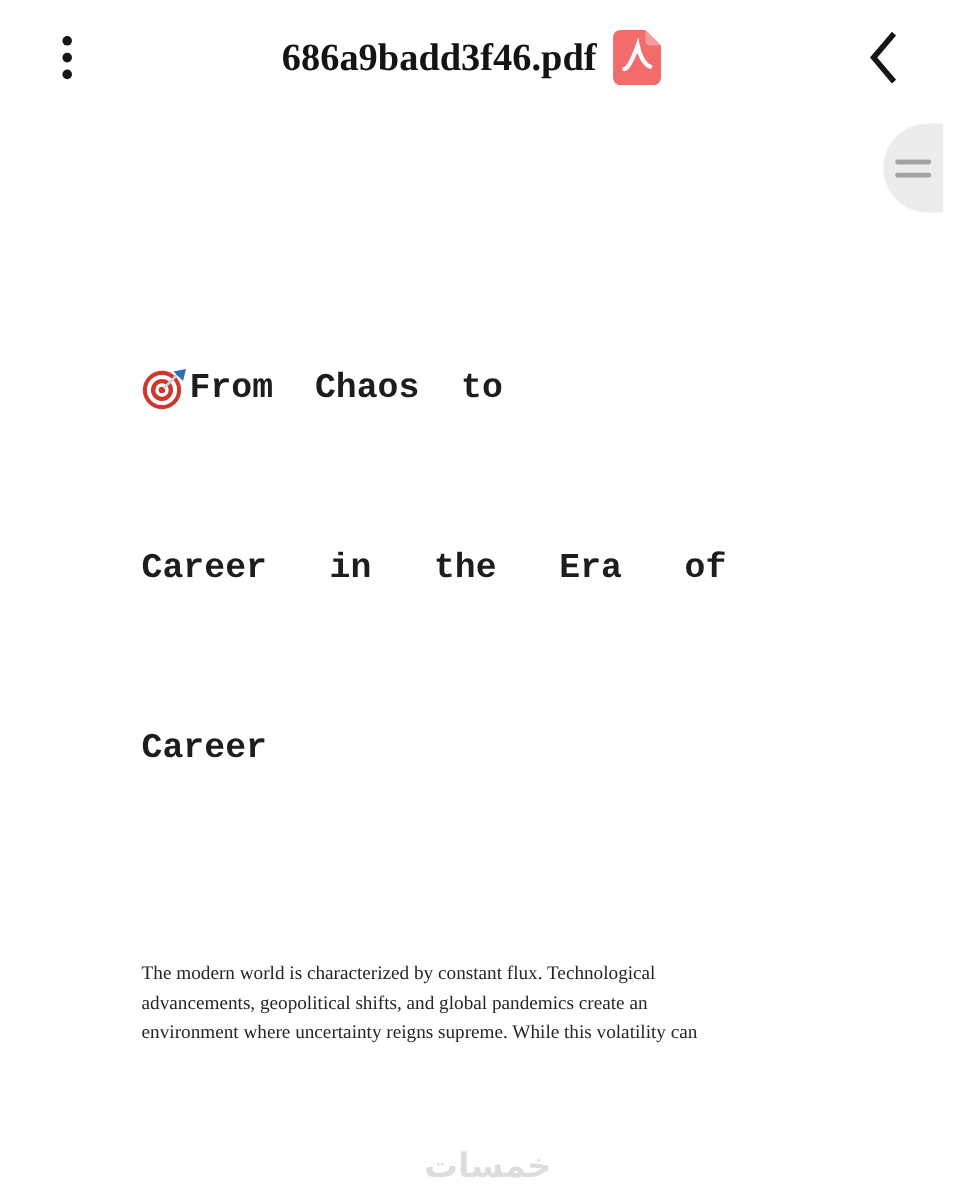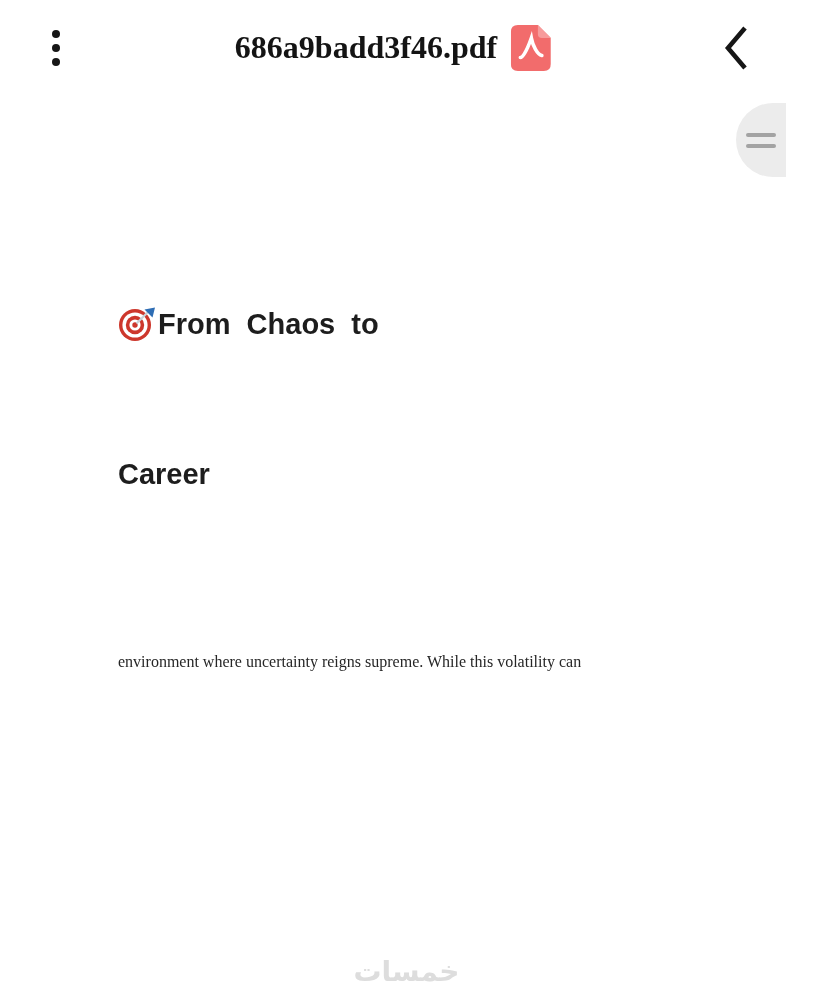--- a/index.html
+++ b/index.html
@@ -23,21 +23,21 @@
 
   
   .side-handle { position:absolute; top:103px; right:0; width:50px; height:74px;
                  border:none; cursor:pointer; background:#ececec; border-radius:40px 0 0 40px;
                  display:flex; flex-direction:column; align-items:center; justify-content:center; gap:7px; }
   .side-handle .bar { width:30px; height:4px; border-radius:2px; background:#a3a3a3; }
 
   
   .page { position:relative; width:100%; padding:0 118px; }
 
-  .doc-title { margin-top:104px; font-family:Liberation Sans, sans-serif; font-weight:bold;
+  .doc-title { margin-top:104px; font-family:Liberation Mono, monospace; font-weight:bold;
                font-size:29px; line-height:50px; color:#1d1d1d; white-space:pre; }
   .doc-title .tline, .doc-title span { white-space:pre; }
   .title-line1 { display:flex; align-items:center; }
   .target-icon-svg { width:40px; height:40px; flex:0 0 auto; }
 
   .para { margin-top:51px; font-family:"Liberation Serif", serif; font-size:16px;
           line-height:24.5px; color:#262626; }
   .para .tline { white-space:pre; }
 
   
@@ -87,24 +87,27 @@
         <svg class="target-icon-svg" viewBox="0 0 40 40">
           <circle cx="17" cy="21" r="16" fill="#cd372c"></circle>
           <circle cx="17" cy="21" r="12.6" fill="#ffffff"></circle>
           <circle cx="17" cy="21" r="9.2" fill="#cd372c"></circle>
           <circle cx="17" cy="21" r="5.6" fill="#ffffff"></circle>
           <circle cx="17" cy="21" r="2.7" fill="#cd372c"></circle>
           <path d="M18.5 19.5 L30 8" stroke="#c9d4da" stroke-width="2.2"></path>
           <path d="M26.5 5.5 L37 3.5 L34.5 13.5 Z" fill="#2e6db4"></path>
         </svg><span>From  Chaos  to</span>
       </div>
+      <div class="tline">Career   in   the   Era   of</div>
       <div class="tline">Career</div>
     </h1>
 
     <div class="para">
+        <div class="tline">The modern world is characterized by constant flux. Technological</div>
+        <div class="tline">advancements, geopolitical shifts, and global pandemics create an</div>
         <div class="tline">environment where uncertainty reigns supreme. While this volatility can</div>
       </div>
 
   </main>
 
   <div class="watermark">خمسات</div>
 
 </div>
 
 </body></html>

